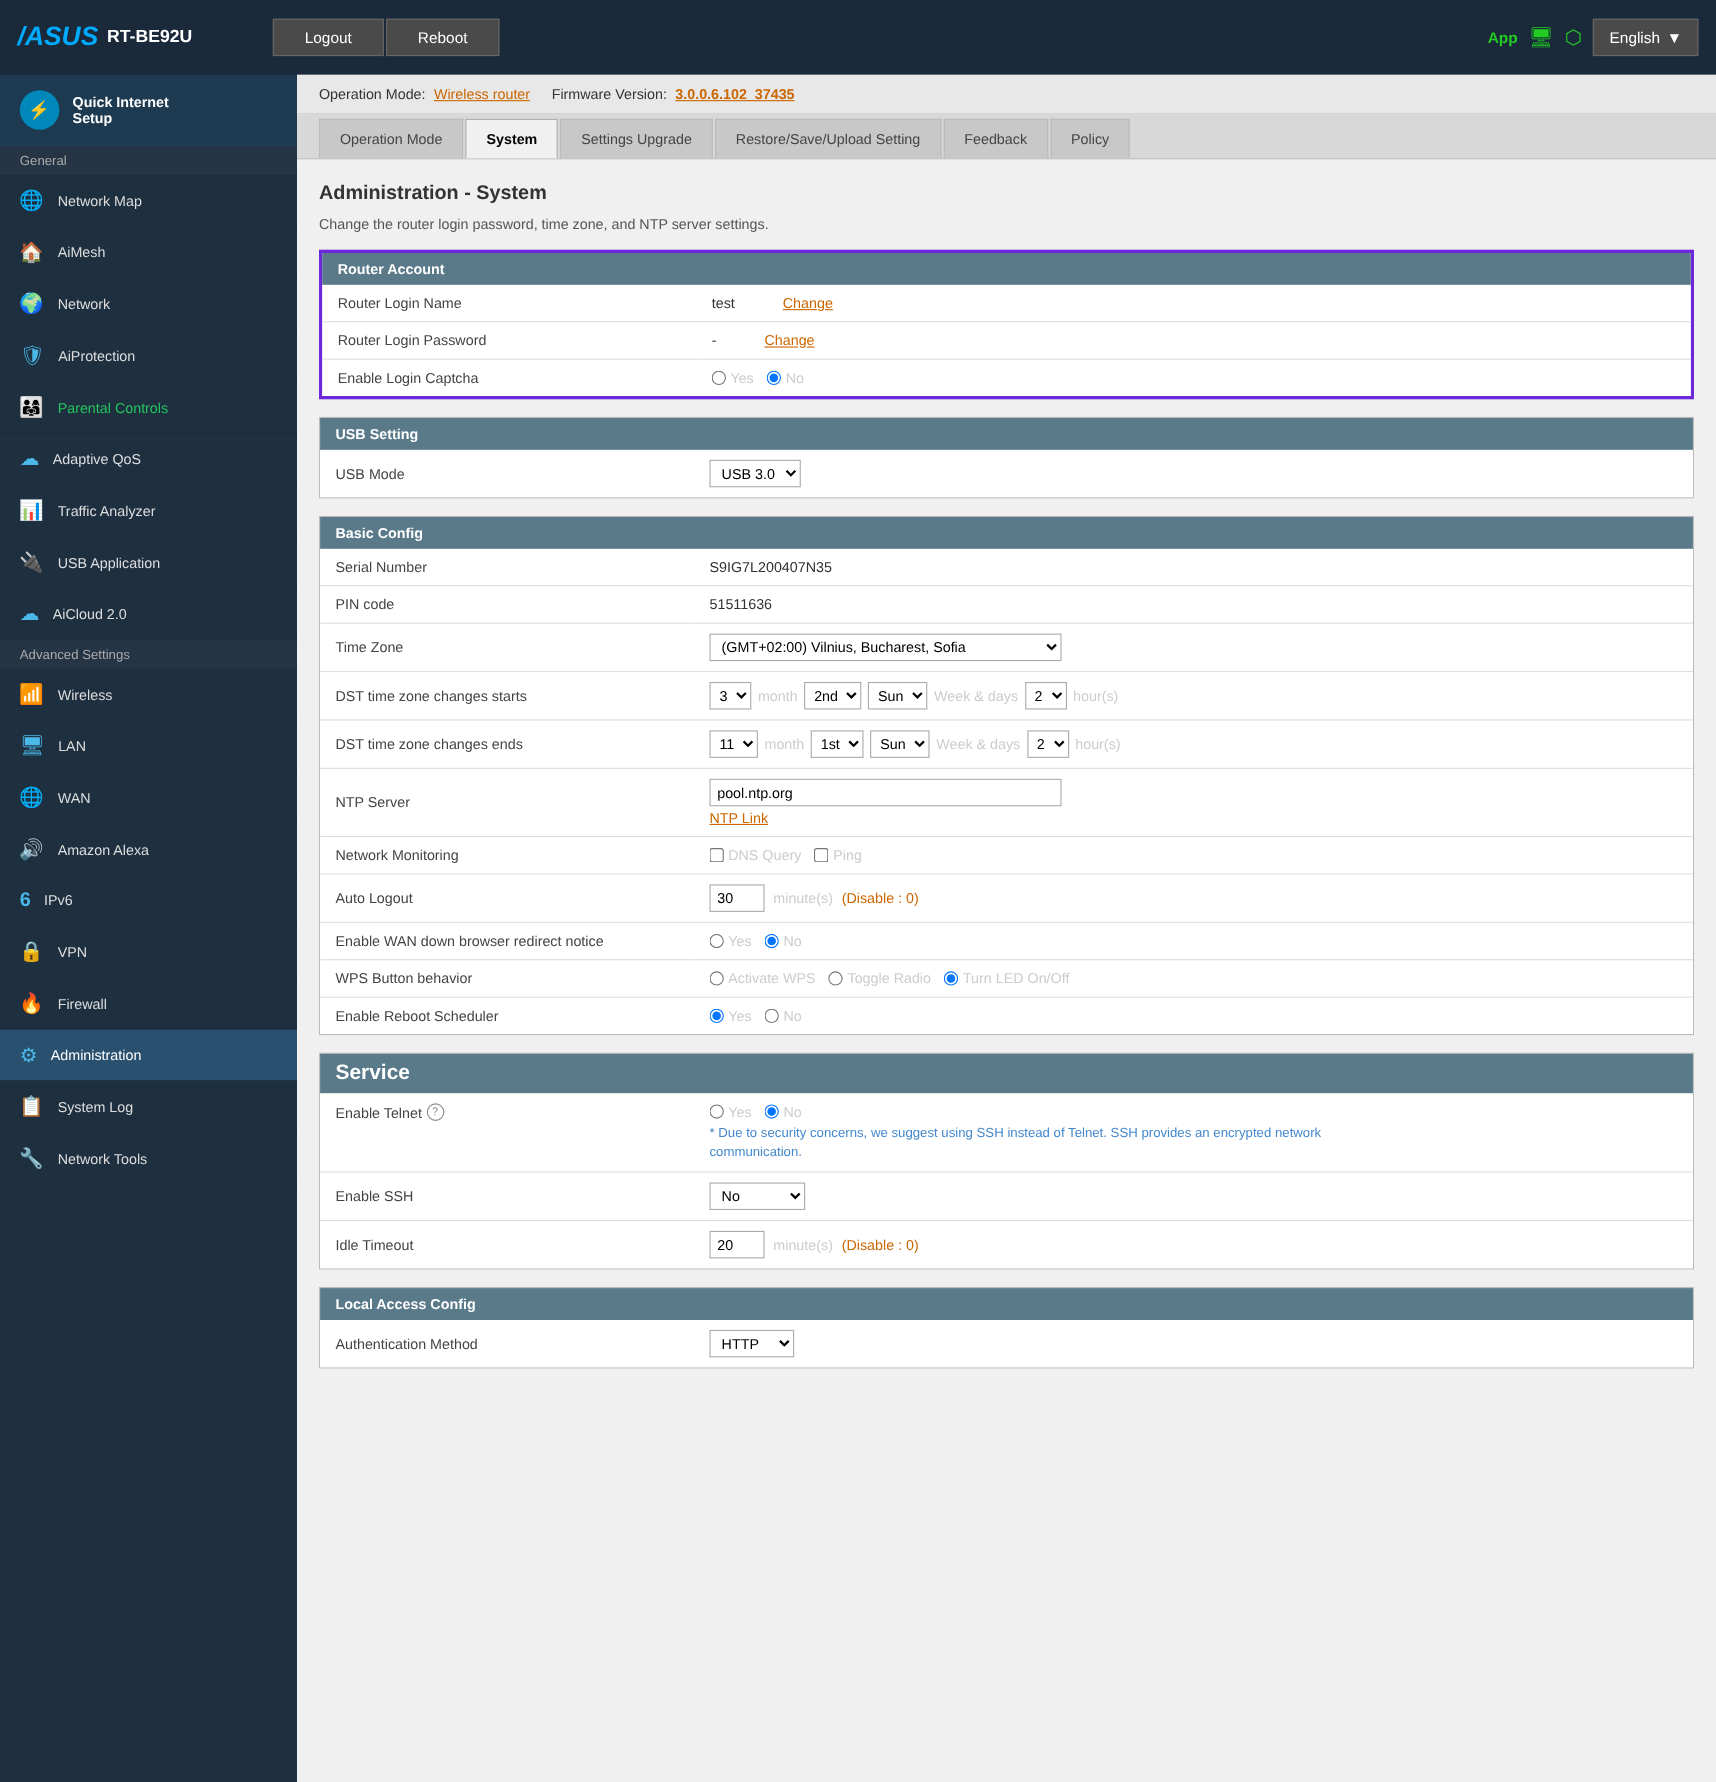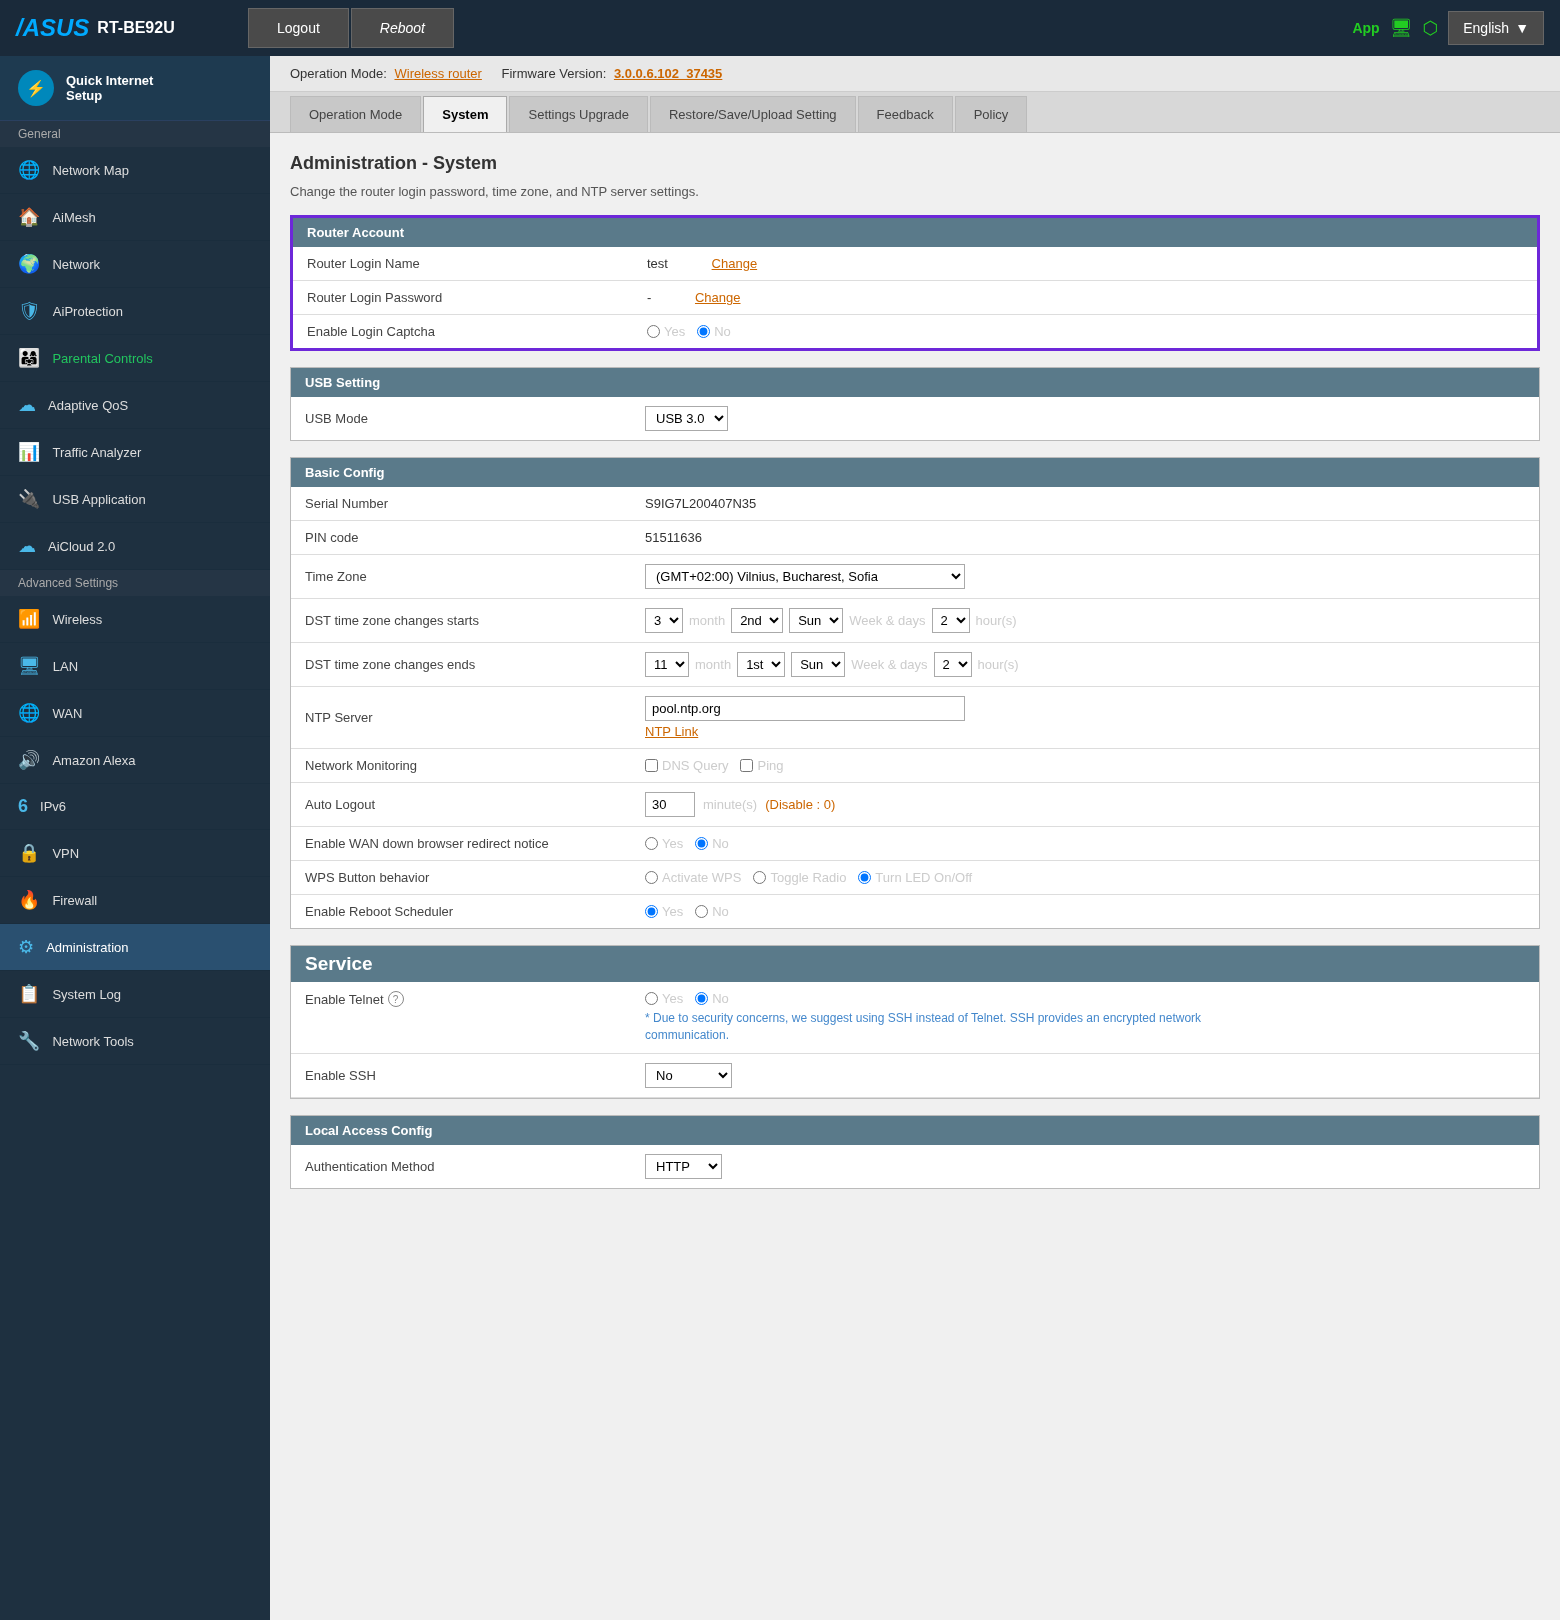--- a/index.html
+++ b/index.html
@@ -3,28 +3,28 @@
   <meta charset="utf-8">
   <style>
     * { box-sizing: border-box; margin: 0; padding: 0; }
     body { font-family: Arial, sans-serif; font-size: 13px; background: #1a2a3a; color: #ccc; width: 1560px; min-height: 1620px; }
     select { padding: 3px 6px; border: 1px solid #aaa; background: white; font-size: 13px; cursor: pointer; }
     input[type="text"], input[type="number"] { border: 1px solid #aaa; padding: 4px 6px; font-size: 13px; }
   </style>
 </head>
 <body>
 
-<div style="display:flex;background:#1a2a3a;padding:8px 16px;height:56px;gap:12px;">
+<div style="display:flex;align-items:center;background:#1a2a3a;padding:8px 16px;height:68px;gap:12px;">
   <div style="display:flex;align-items:center;gap:8px;min-width:220px;">
     <span style="color:#00aaff;font-size:24px;font-weight:900;font-style:italic;font-family:Arial;">/ASUS</span>
     <span style="color:white;font-size:16px;font-weight:bold;">RT-BE92U</span>
   </div>
   <div style="display:flex;gap:2px;">
     <button style="background:#4a4a4a;color:white;border:1px solid #666;padding:8px 28px;font-size:14px;cursor:pointer;">Logout</button>
-    <button style="background:#4a4a4a;color:white;border:1px solid #666;padding:8px 28px;font-size:14px;cursor:pointer;font-style:italic;">Reboot</button>
+    <button style="background:#4a4a4a;color:white;border:1px solid #666;padding:8px 28px;font-size:14px;cursor:pointer;">Reboot</button>
   </div>
   <div style="margin-left:auto;display:flex;align-items:center;gap:10px;">
     <span style="color:#22cc22;font-size:14px;font-weight:bold;">App</span>
     <span style="color:#22cc22;font-size:18px;cursor:pointer;">🖥</span>
     <span style="color:#22cc22;font-size:18px;cursor:pointer;">⬡</span>
     <button style="display:flex;align-items:center;gap:6px;background:#4a4a4a;color:white;border:1px solid #666;padding:8px 14px;font-size:14px;cursor:pointer;">
       <span>English</span>
       <span>▼</span>
     </button>
   </div>
@@ -377,20 +377,30 @@
           <tr style="border-bottom:1px solid #ddd;">
             <td style="width:340px;color:#444;font-size:13px;padding:9px 14px;vertical-align:middle;">Enable SSH</td>
             <td style="padding:9px 14px;font-size:13px;">
               <select style="padding:3px 6px;border:1px solid #aaa;background:white;font-size:13px;cursor:pointer;">
                 <option>No</option>
                 <option>Yes</option>
                 <option>LAN only</option>
               </select>
             </td>
           </tr>
+          <tr>
+            <td style="width:340px;color:#444;font-size:13px;padding:9px 14px;vertical-align:middle;">Idle Timeout</td>
+            <td style="padding:9px 14px;font-size:13px;">
+              <div style="display:flex;align-items:center;gap:8px;">
+                <input type="text" value="20" style="border: 1px solid rgb(170, 170, 170); padding: 4px 6px; font-size: 13px; width: 50px;">
+                <span style="font-size:13px;">minute(s)</span>
+                <span style="color:#cc6600;font-size:13px;">(Disable : 0)</span>
+              </div>
+            </td>
+          </tr>
         </tbody>
           </table>
       </div>
 
       <div style="margin-bottom:16px;border:1px solid #bbb;">
         <div style="background:#5a7a8a;color:white;padding:7px 14px;font-size:13px;font-weight:bold;">Local Access Config</div>
         <table style="width:100%;border-collapse:collapse;background:white;">
           <tbody>
               <tr>
             <td style="width:340px;color:#444;font-size:13px;padding:9px 14px;vertical-align:middle;">Authentication Method</td>

